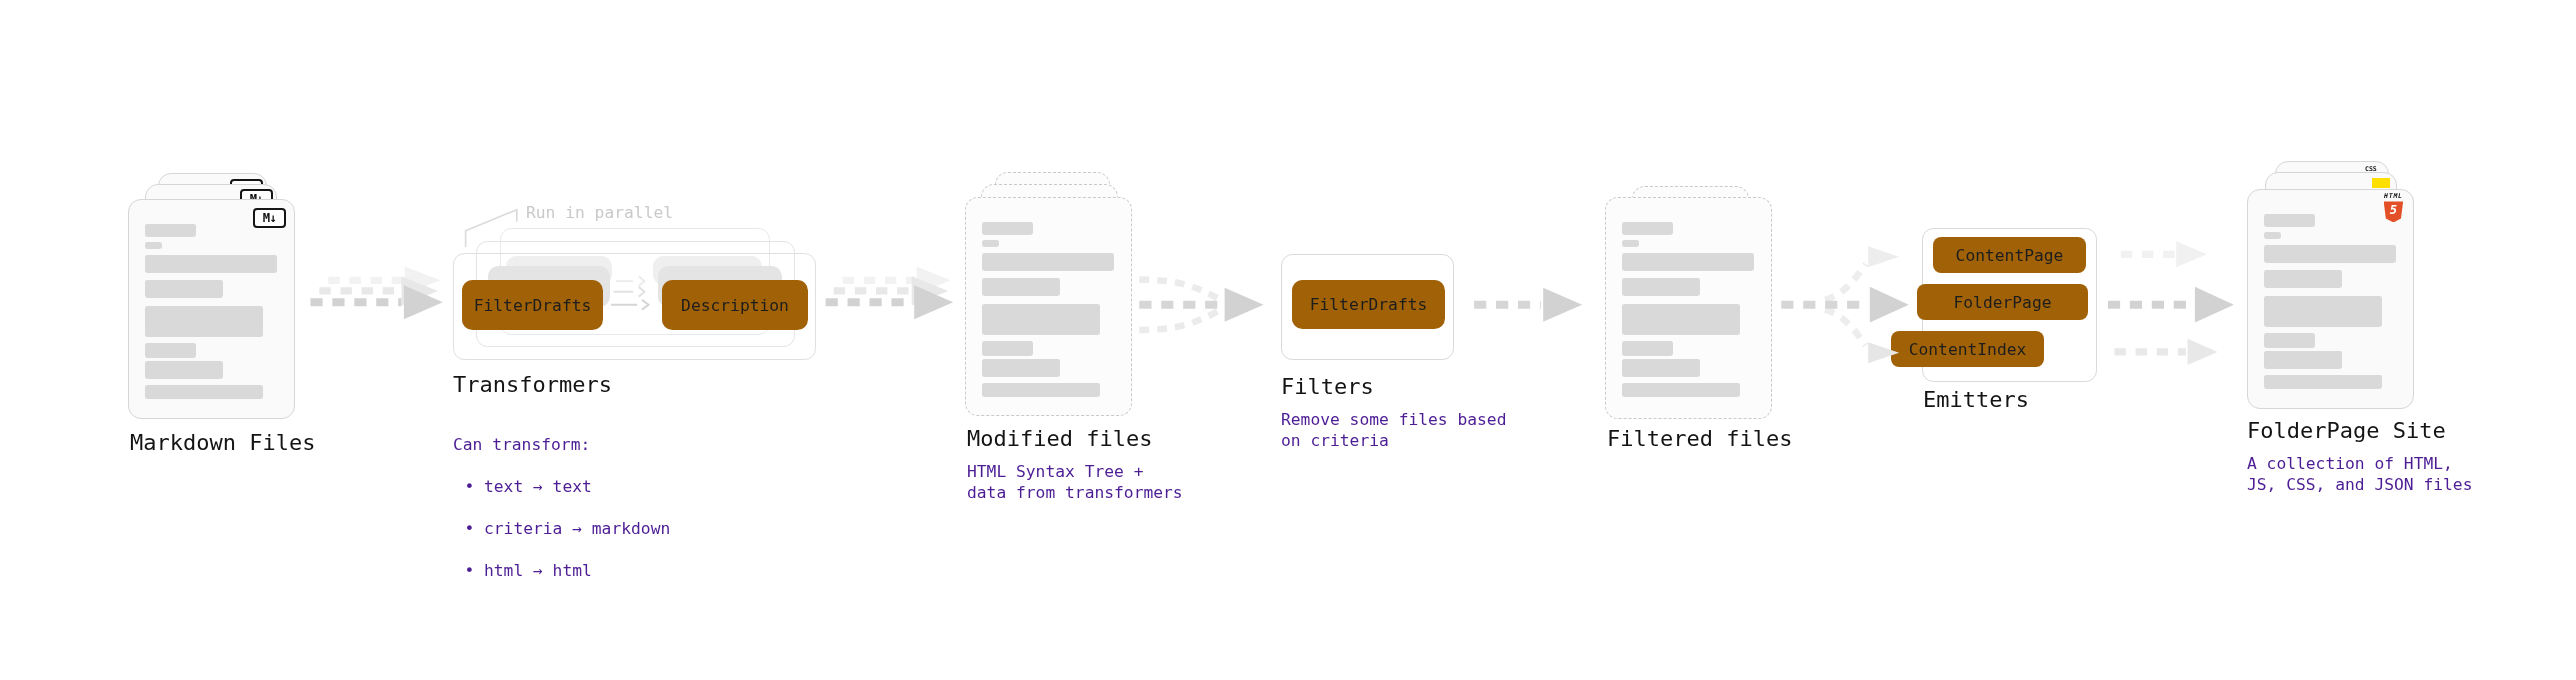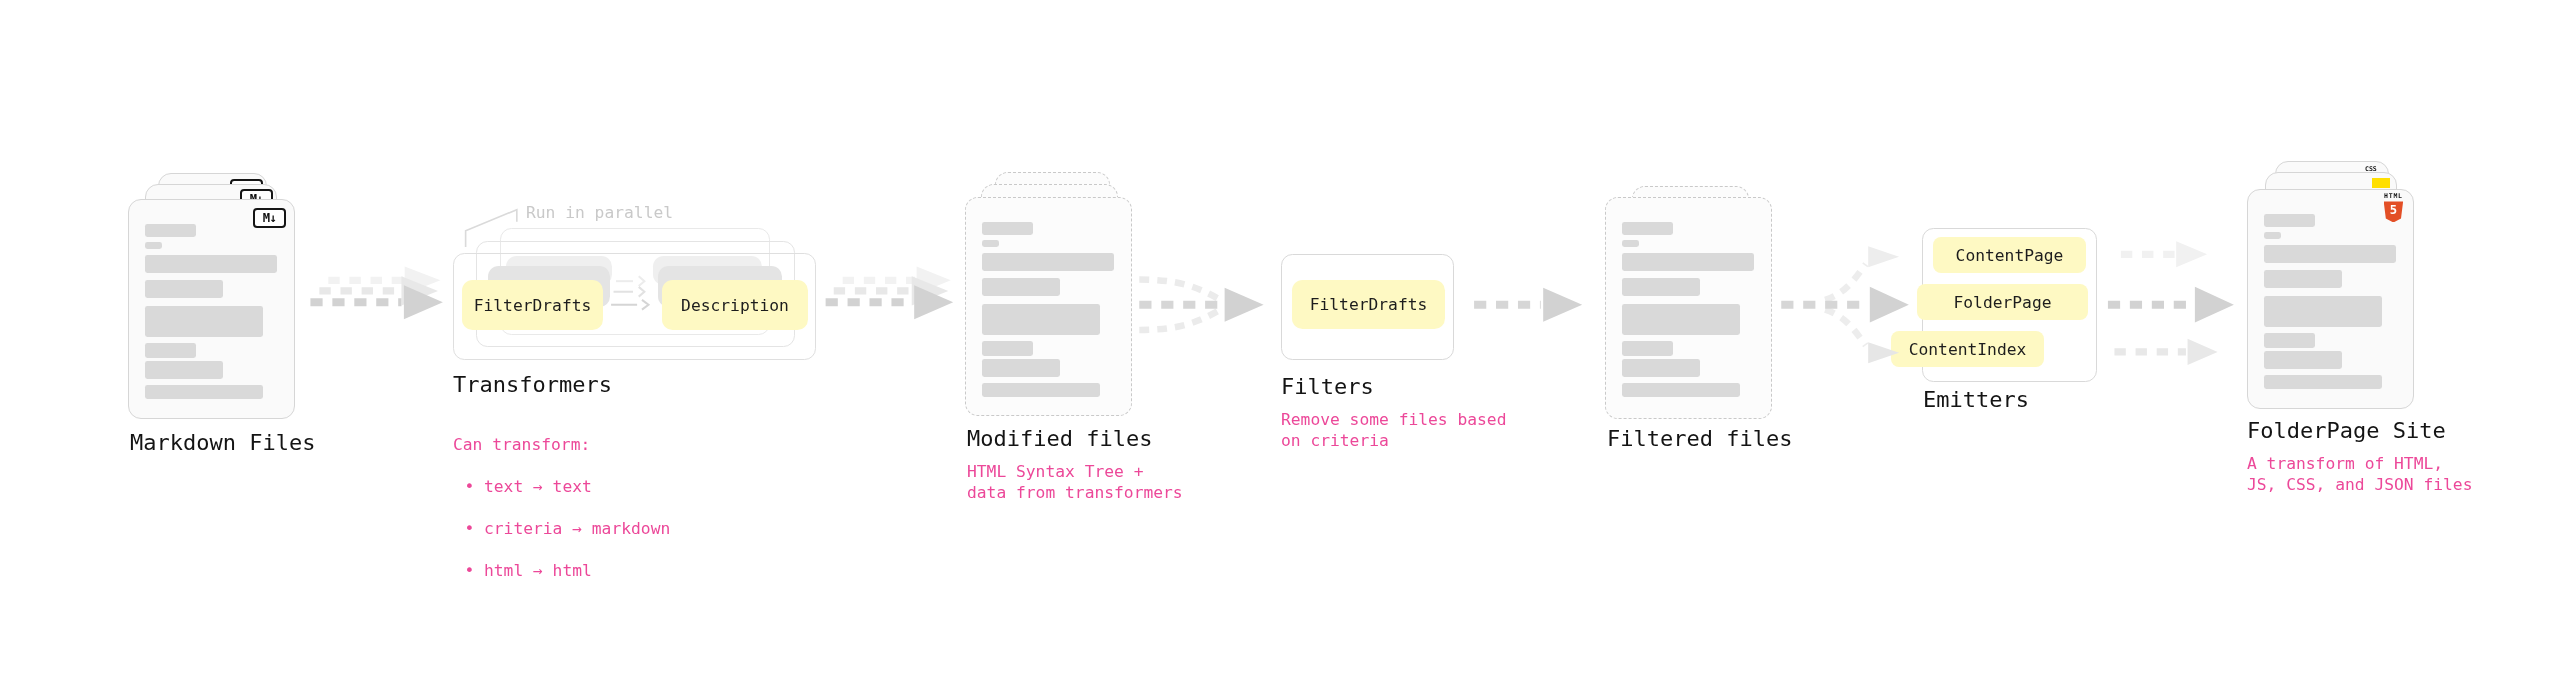--- a/index.html
+++ b/index.html
@@ -22,45 +22,45 @@
   .b4 { top: 80px;  left: 16.3px; width: 78px;  height: 18px; }
   .b5 { top: 106px; left: 16.3px; width: 118px; height: 31px; }
   .b6 { top: 143px; left: 16.3px; width: 51px;  height: 14.6px; }
   .b7 { top: 161px; left: 16.3px; width: 78px;  height: 18px; }
   .b8 { top: 185px; left: 16.3px; width: 118px; height: 14px; }
 
   
   .md-badge { position: absolute; width: 33px; height: 19.5px; background: #fff;
     border: 2.4px solid #151515; border-radius: 4.1px; font-size: 12.2px; font-weight: bold;
     display: flex; align-items: center; justify-content: center; letter-spacing: -0.8px; color: #111; }
-  .html5-badge { position: absolute; width: 23px; text-align: center; }
+  .html5-badge { position: absolute; width: 23px; text-align: center; font-style: italic; }
   .html5-word { font-size: 6.5px; font-weight: bold; letter-spacing: 0.8px; color: #111; line-height: 7.3px; }
   .html5-shield { width: 19.5px; height: 21px; margin: 0.8px auto 0;
     clip-path: polygon(0 0, 100% 0, 89% 81%, 50% 100%, 11% 81%);
     background: #e34f26; color: #fff; font-size: 12.2px; font-weight: bold;
     display: flex; align-items: center; justify-content: center; padding-bottom: 3.3px; }
   .js-badge { position: absolute; width: 18px; height: 10.6px; background: #ffdf00; }
   .css-badge { position: absolute; width: 18px; text-align: center; }
   .css-word { font-size: 6.5px; font-weight: bold; color: #111; line-height: 6.5px; }
   .css-bar { width: 16.3px; height: 3.3px; background: #2769e3; margin: 0.8px auto 0; }
 
   
   .t-box { position: absolute; border: 1.6px solid #e3e3e3; border-radius: 11.4px; background: transparent; }
-  .pill { position: absolute; background: #fef9c3; border-radius: 10.6px; font-size: 16.3px; color: #1d1d1d;
+  .pill { position: absolute; background: #a16207; border-radius: 10.6px; font-size: 16.3px; color: #1d1d1d;
     display: flex; align-items: center; justify-content: center; white-space: nowrap; }
   .pill.ghost1 { background: #e4e4e4; }
   .pill.ghost2 { background: #efefef; }
 
   
   .panel { position: absolute; background: #ffffff; border: 1.6px solid #d9d9d9; border-radius: 11.4px; }
   .pill.e { border-radius: 8.1px; }
 
   
   .stage-label { position: absolute; font-size: 22px; font-weight: 500; color: #141414; white-space: nowrap; line-height: 24.4px; }
-  .note { position: absolute; font-size: 16.3px; line-height: 21px; color: #ec4899; white-space: pre-line; }
+  .note { position: absolute; font-size: 16.3px; line-height: 21px; color: #4c1d95; white-space: pre-line; }
   .note .indent { padding-left: 11.4px; white-space: nowrap; }
   .annotation { position: absolute; font-size: 16.3px; color: #c9c9c9; white-space: nowrap; }
 
   .arrows { position: absolute; left: 0; top: 0; pointer-events: none; }
 </style>
 </head>
 <body>
 
 <div class="canvas">
 
@@ -172,21 +172,21 @@
     <div class="bar b1"></div>
         <div class="bar b2"></div>
         <div class="bar b3"></div>
         <div class="bar b4"></div>
         <div class="bar b5"></div>
         <div class="bar b6"></div>
         <div class="bar b7"></div>
         <div class="bar b8"></div>
       </div>
     <div class="stage-label" style="left:2247px;top:419px">FolderPage Site</div>
-    <div class="note" style="left:2247px;top:453px">A transform of HTML,
+    <div class="note" style="left:2247px;top:453px">A collection of HTML,
 JS, CSS, and JSON files</div>
   </div>
 
   <svg class="arrows" width="2576" height="681" viewBox="0 0 3170 838">
 
     <polyline points="573,304 573,284 636,258 636,273" fill="none" stroke="#dadada" stroke-width="2"></polyline>
 
     <g>
       <line x1="758" y1="346" x2="779" y2="346" stroke="#ececec" stroke-width="2.5"></line>
       <polyline points="786,340 793,346 786,352" fill="none" stroke="#ececec" stroke-width="2.5"></polyline>

